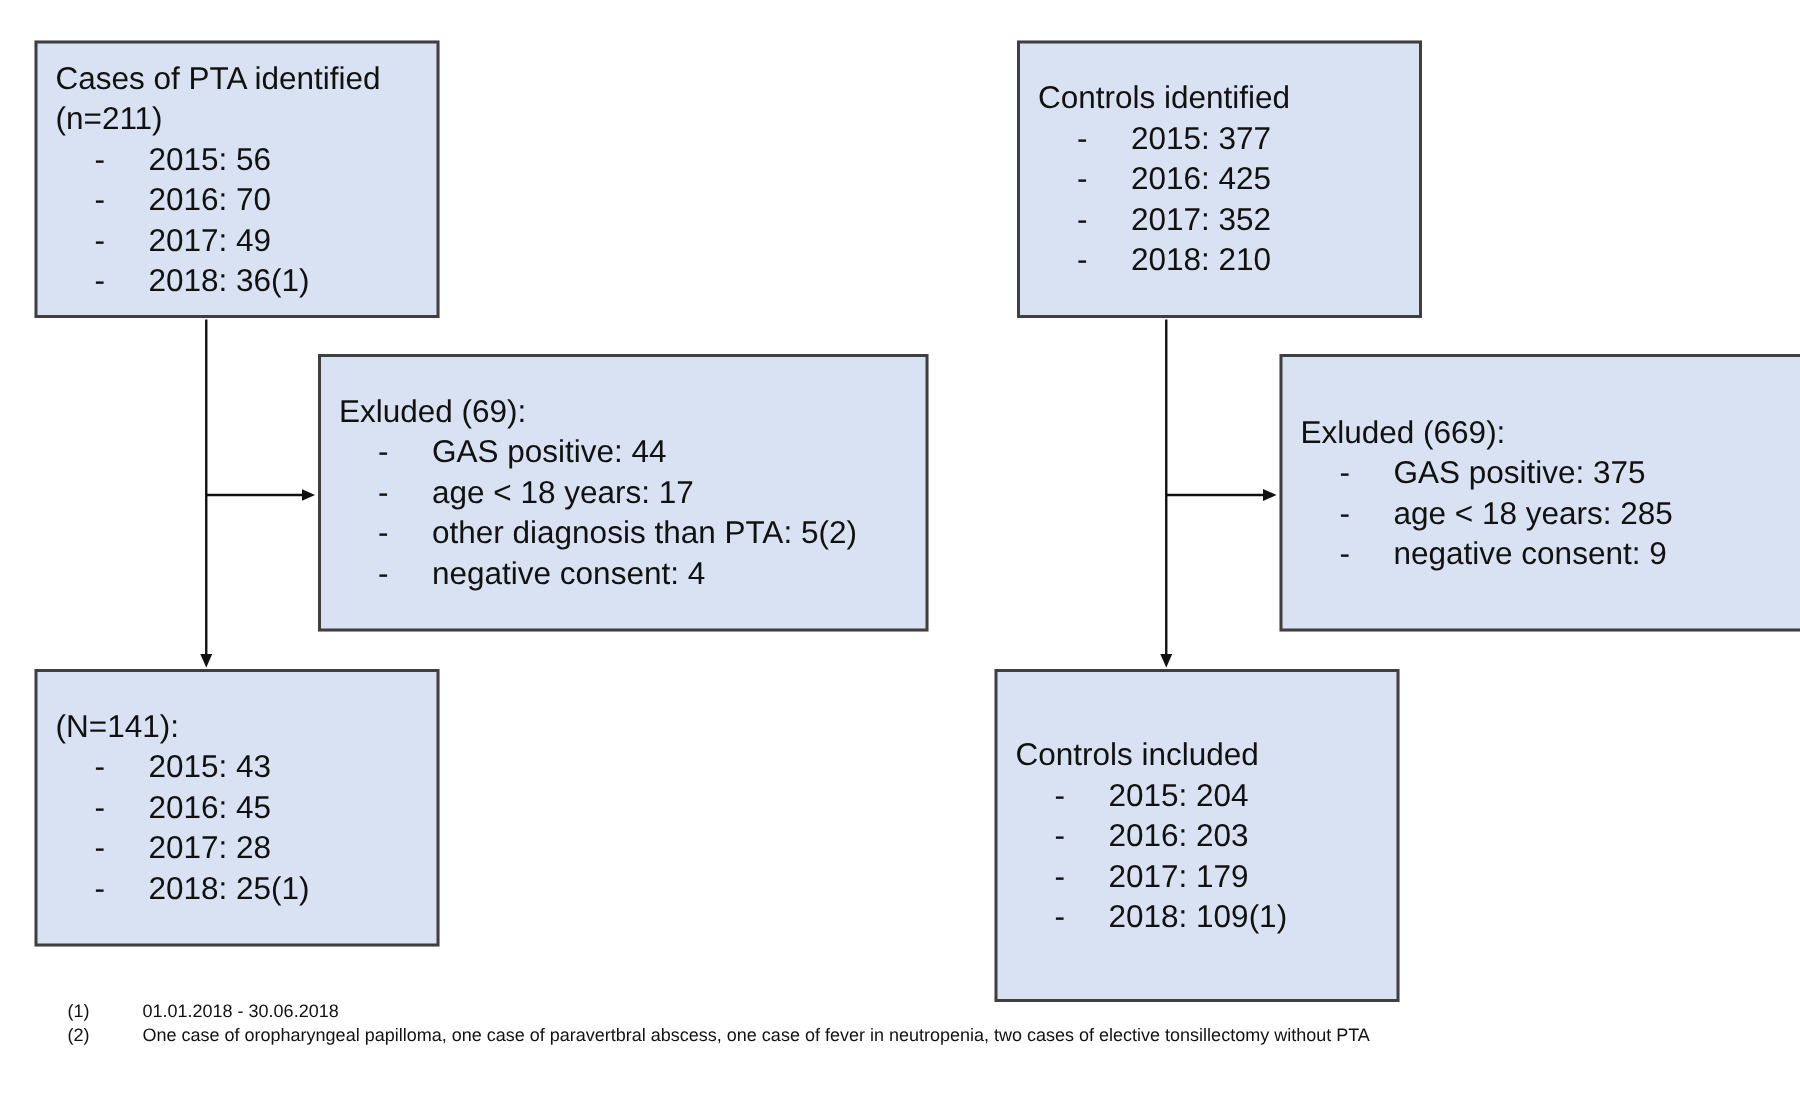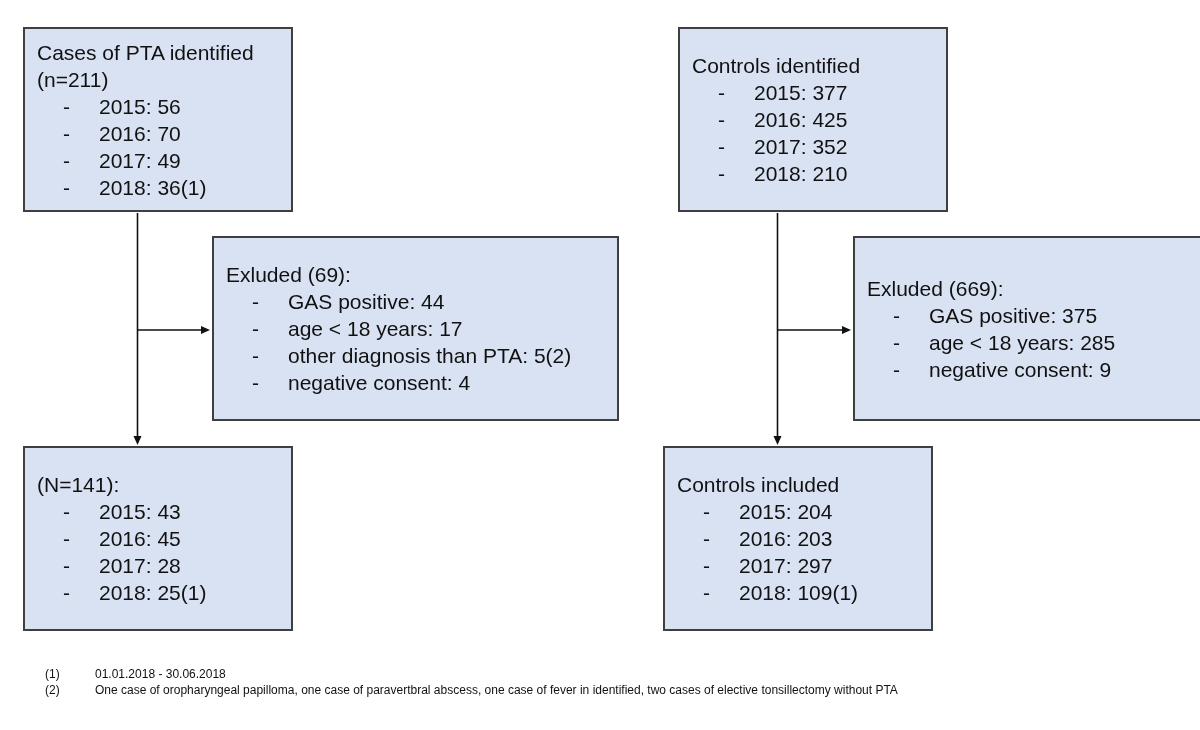--- a/index.html
+++ b/index.html
@@ -170,44 +170,44 @@
     <div class="li">
       <span class="dash">-</span>
       <span>2017: 28</span>
     </div>
     <div class="li">
       <span class="dash">-</span>
       <span>2018: 25(1)</span>
     </div>
   </div>
 
-  <div class="box" style="left:663px; top:446px; width:270px; height:185px;">
+  <div class="box" style="left:663px; top:446px; width:270px; height:222px;">
     <div class="line">Controls included</div>
     <div class="li">
       <span class="dash">-</span>
       <span>2015: 204</span>
     </div>
     <div class="li">
       <span class="dash">-</span>
       <span>2016: 203</span>
     </div>
     <div class="li">
       <span class="dash">-</span>
-      <span>2017: 297</span>
+      <span>2017: 179</span>
     </div>
     <div class="li">
       <span class="dash">-</span>
       <span>2018: 109(1)</span>
     </div>
   </div>
 
   <div class="footnotes">
     <div class="footnote">
       <span class="fn-marker">(1)</span>
       <span class="fn-text">01.01.2018 - 30.06.2018</span>
     </div>
     <div class="footnote">
       <span class="fn-marker">(2)</span>
-      <span class="fn-text">One case of oropharyngeal papilloma, one case of paravertbral abscess, one case of fever in identified, two cases of elective tonsillectomy without PTA</span>
+      <span class="fn-text">One case of oropharyngeal papilloma, one case of paravertbral abscess, one case of fever in neutropenia, two cases of elective tonsillectomy without PTA</span>
     </div>
   </div>
 
 </div>
 
 </body></html>

